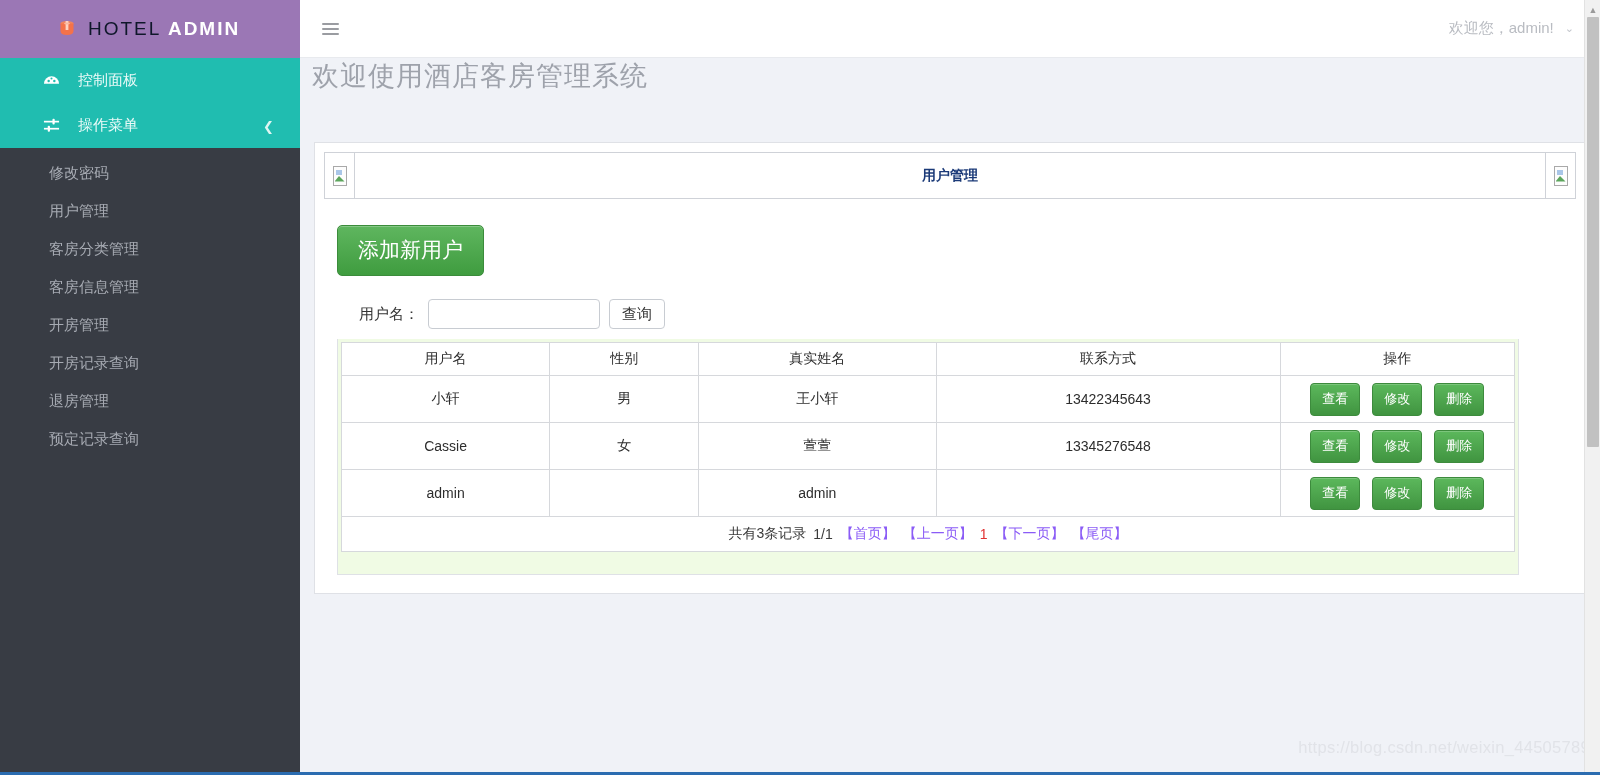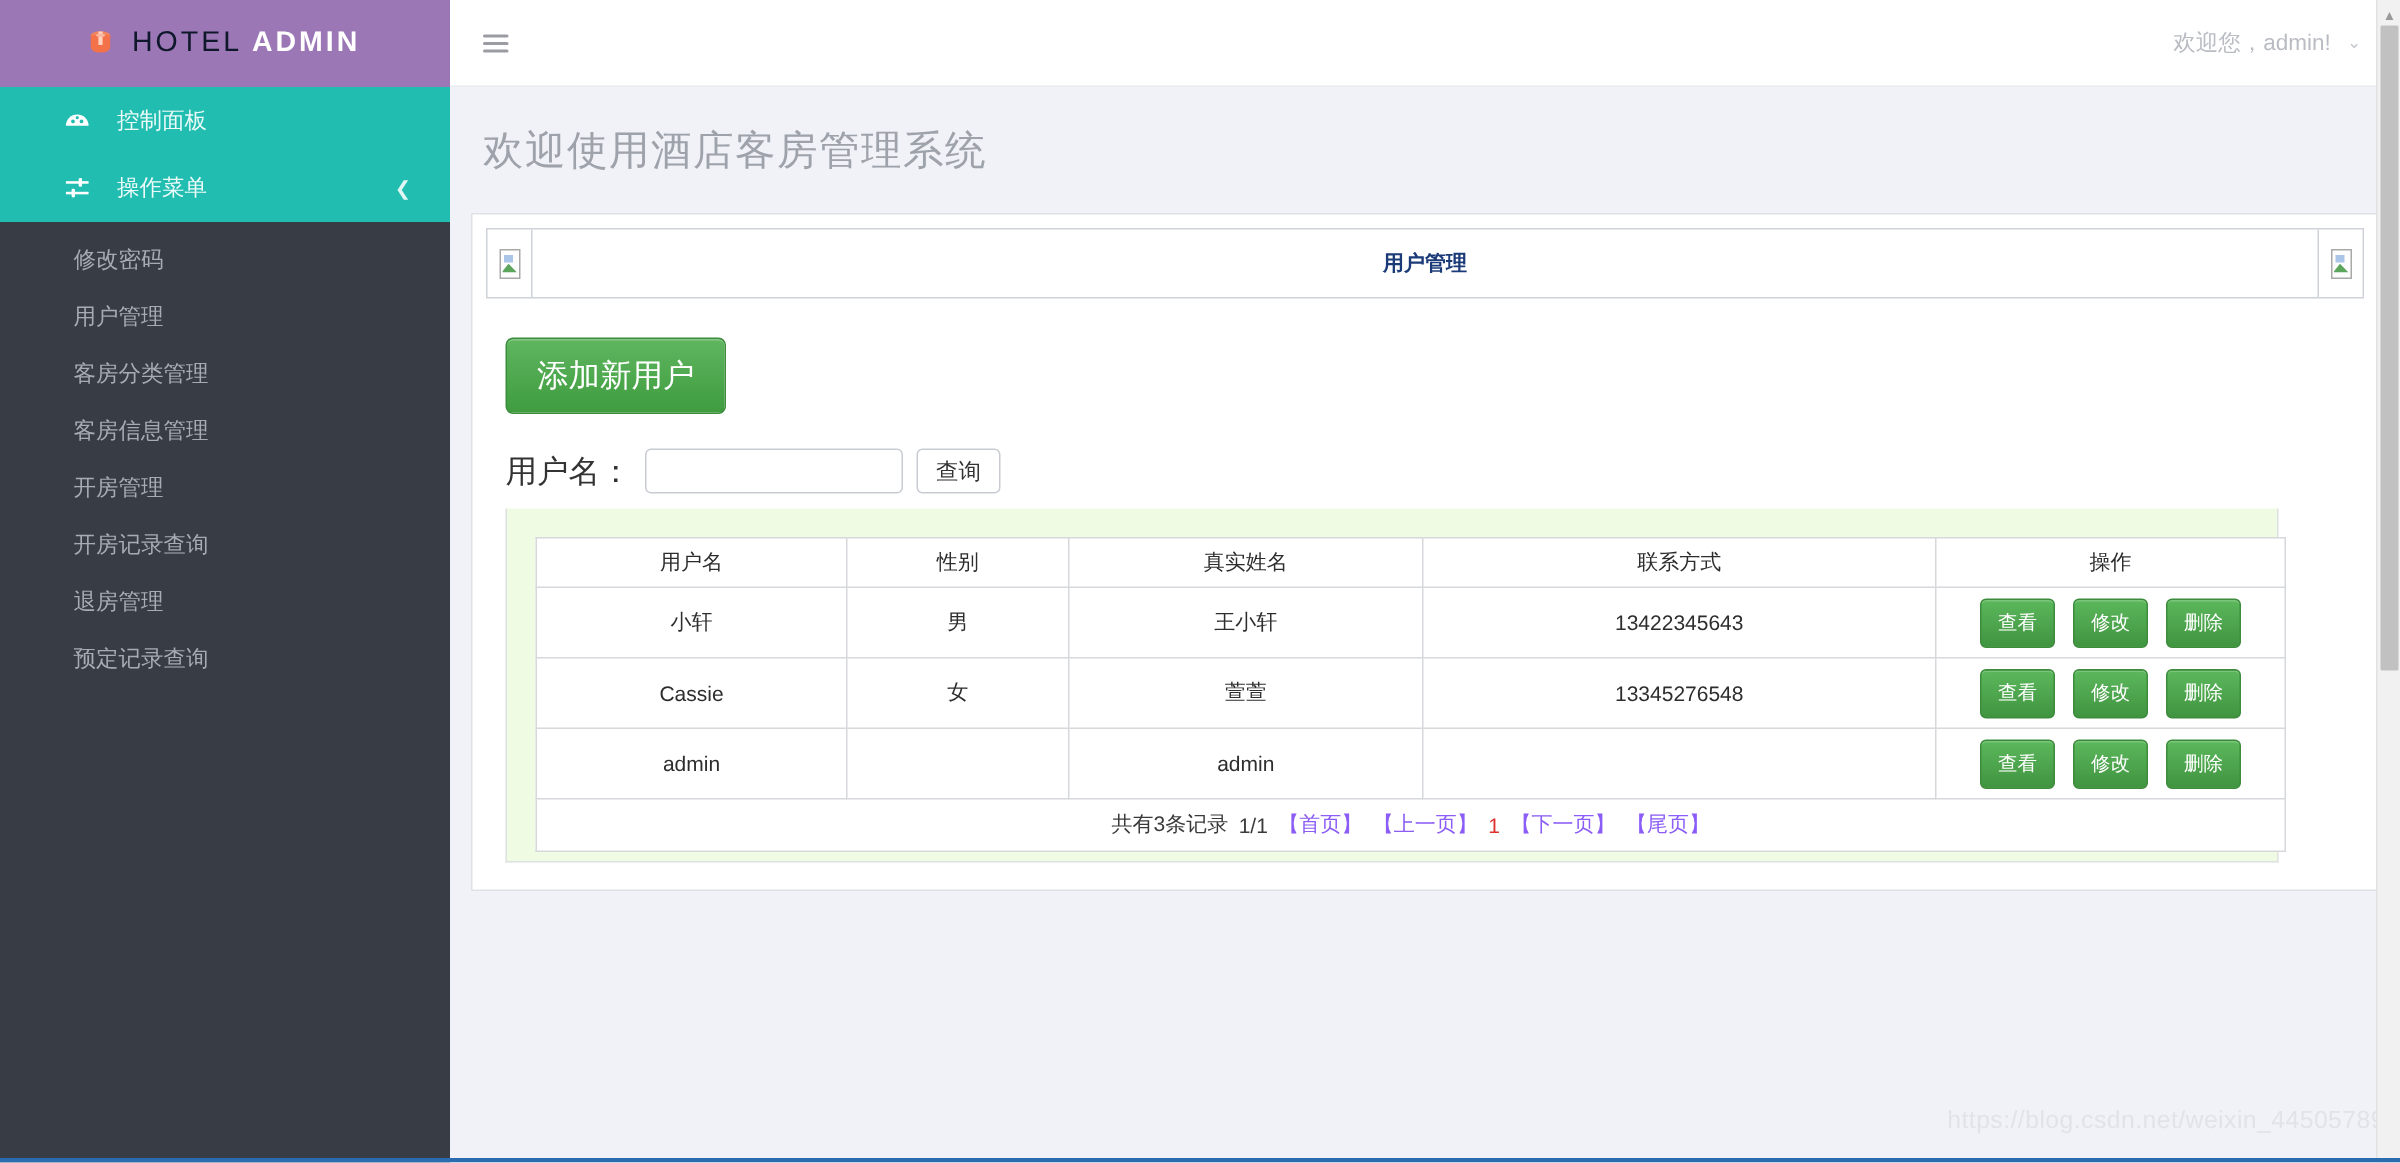--- a/index.html
+++ b/index.html
@@ -53,21 +53,21 @@
     height: 58px; background: #ffffff;
     display: flex; align-items: center; justify-content: space-between;
     padding: 0 26px 0 22px;
     border-bottom: 1px solid #e8eaee;
   }
   .hamburger { width: 17px; display: flex; flex-direction: column; gap: 3px; cursor: pointer; }
   .hamburger span { display: block; height: 2px; background: #9a9ca1; border-radius: 1px; }
   .user-area { display: flex; align-items: center; gap: 11px; color: #b9bcc2; font-size: 15px; }
   .caret-down { font-size: 11px; color: #c3c6cc; }
 
-  .page-title-wrap { height: 84px; display: flex; align-items: center; padding-left: 22px; }
+  .page-title-wrap { height: 84px; display: flex; align-items: flex-start; padding-left: 12px; }
   .page-title { font-size: 27px; color: #9ea2ab; font-weight: 400; letter-spacing: 1px; }
 
   
   .card {
     margin: 0 14px 0 14px;
     background: #ffffff;
     border: 1px solid #dfe1e6;
     height: 452px;
     overflow: hidden;
   }
@@ -105,41 +105,41 @@
     display: inline-block;
     background: linear-gradient(#5fb65f, #3f9c3f);
     border: 1px solid #3b8c3b;
     border-radius: 5px;
     color: #fff; font-size: 21px;
     padding: 10px 20px 11px 20px;
     box-shadow: inset 0 1px 0 rgba(255,255,255,.25);
     cursor: pointer;
   }
   .search-row { display: flex; align-items: center; gap: 9px; margin-top: 23px; }
-  .search-label { font-size: 21px; color: #333; }
+  .search-label { font-size: 15px; color: #333; margin-left: 22px; }
   .search-input {
     width: 172px; height: 30px;
     border: 1px solid #c8ccd2; border-radius: 4px;
     background: #fff; padding: 0 8px; font-size: 14px;
     font-family: "Liberation Sans", sans-serif;
   }
   .search-btn {
     height: 30px; padding: 0 12px;
     border: 1px solid #c8ccd2; border-radius: 4px; background: #fff;
     font-size: 15px; color: #333; cursor: pointer;
     font-family: "Liberation Sans", sans-serif;
   }
 
   
   .table-wrap {
     margin: 10px 16px 0 0;
     background: #f0fbe4;
     border: 1px solid #dfe1e6;
     border-top: none;
-    padding: 19px;
+    padding: 3px;
     width: 1182px;
     height: 236px;
   }
   table.grid { width: 100%; border-collapse: collapse; background: #fff; table-layout: fixed; }
   table.grid th, table.grid td {
     border: 1px solid #d6d8dc;
     text-align: center;
     font-weight: 400;
     font-size: 14px;
     color: #2d2d2d;

